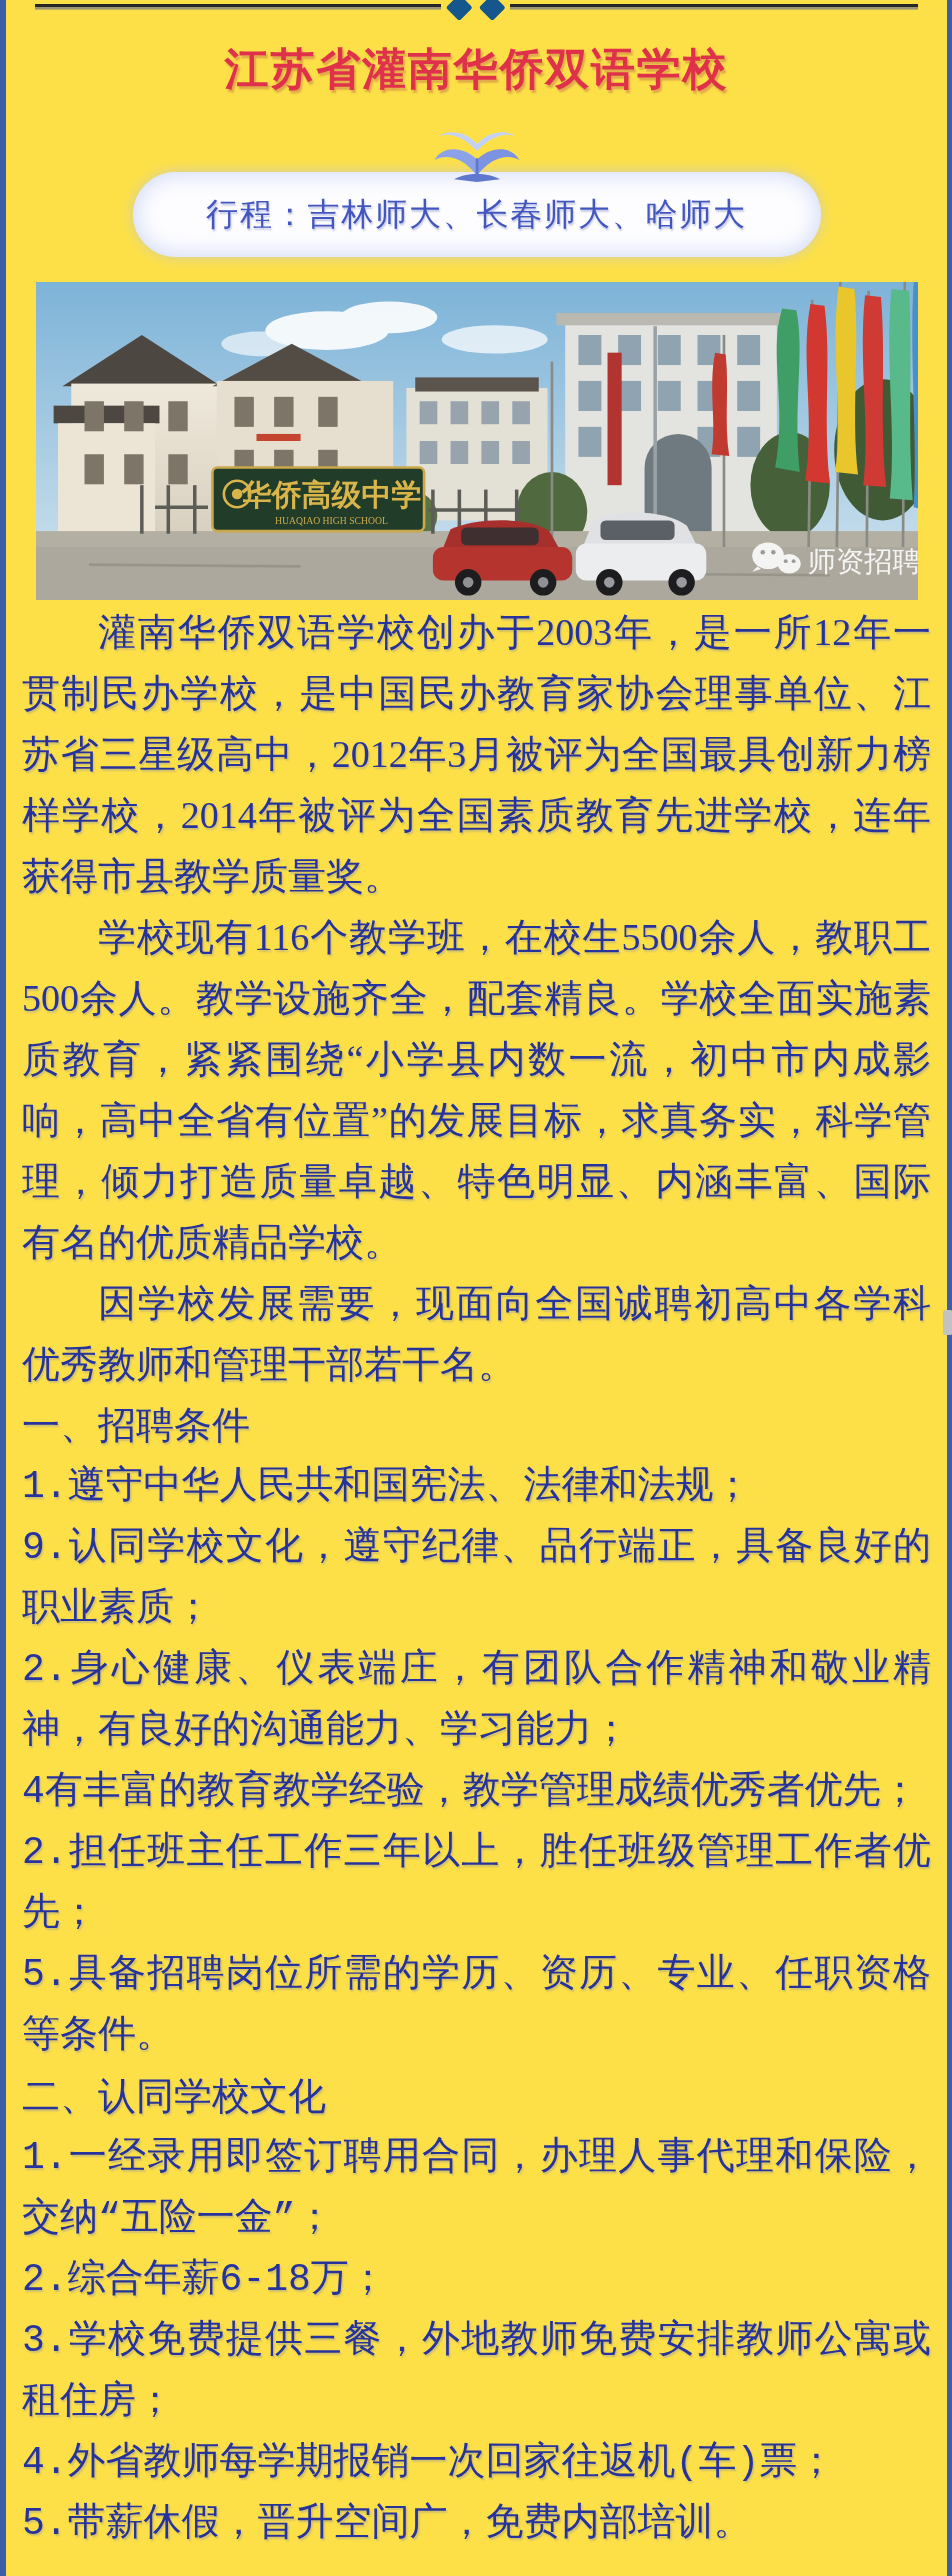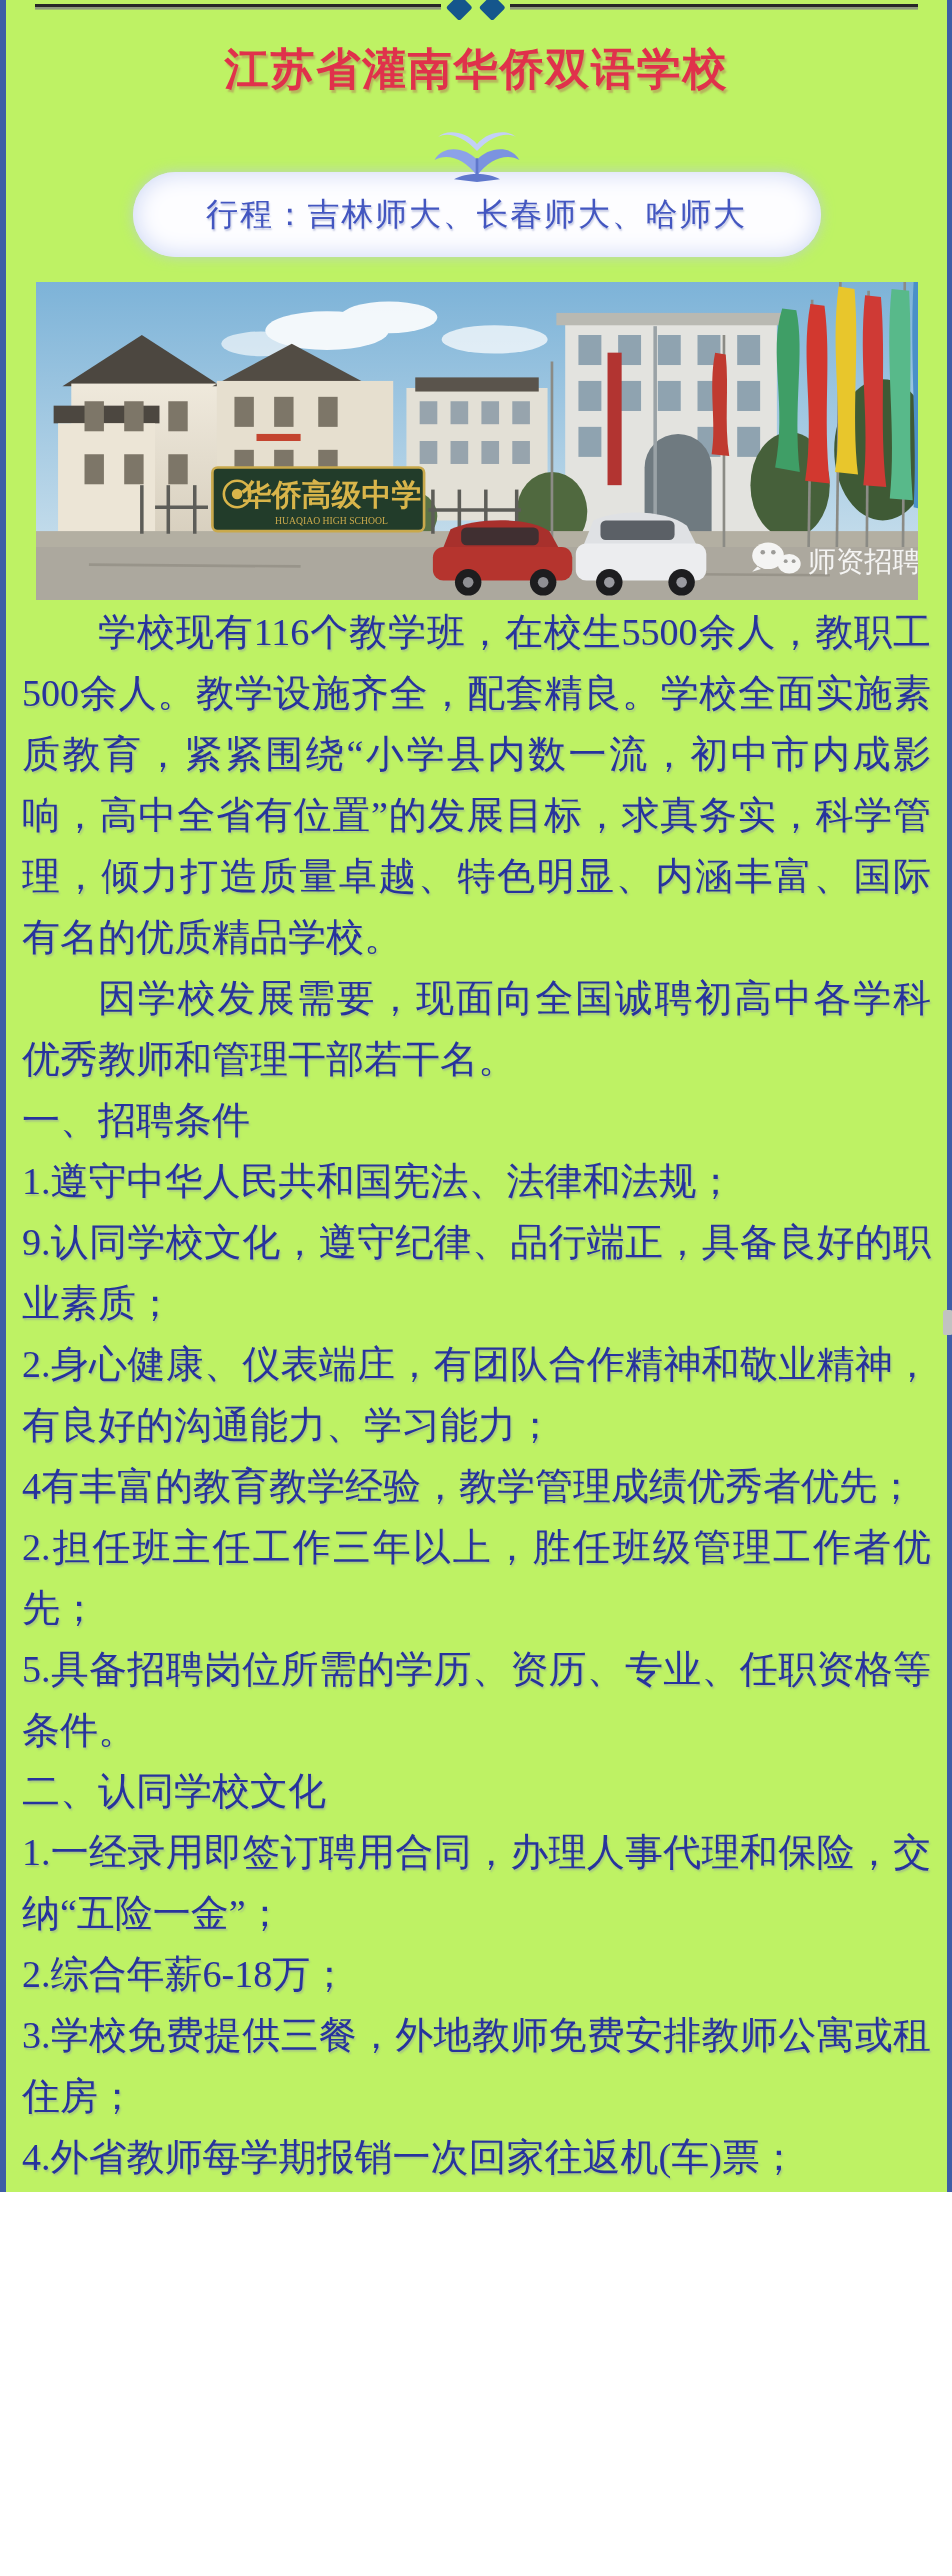--- a/index.html
+++ b/index.html
@@ -1,19 +1,19 @@
 <!DOCTYPE html>
 <html style="font-size:14px"><head>
 <meta charset="utf-8">
 <style>
   html,body{margin:0;padding:0;background:#fff;}
   #page{
     position:relative;
-    width:953px;height:2192px;
-    background:#bef264;
+    width:953px;height:2576px;
+    background:#fde047;
     overflow:hidden;
     font-family:"Liberation Serif","DejaVu Serif",serif;
   }
   
   .side-border{position:absolute;top:0;bottom:0;width:6.2px;background:#3d5ea6;}
   .side-border.left{left:0;}
   .side-border.right{right:0;}
 
   
   .top-deco{position:absolute;top:0;left:0;width:953px;height:23px;}
@@ -62,21 +62,21 @@
     margin-top:1.8px;
     padding:0 22px 26.5px 22px;
     font-size:38px;
     line-height:61px;
     color:#27339d;
     text-align:justify;
     text-shadow:1.3px 2.2px 1.8px rgba(135,140,170,.4);
   }
   .para{margin:0;text-indent:2em;}
   .sec-heading{margin:0;font-weight:normal;}
-  .item{margin:0;}
+  .item{margin:0;font-family:Liberation Mono, monospace;}
 
   
   .scroll-thumb{
     position:absolute;right:0;top:1310px;
     width:9.7px;height:25px;
     background:#c2c2c2;border-radius:2.6px;
   }
 </style>
 </head>
 <body>
@@ -270,20 +270,21 @@
           <circle cx="836" cy="306" r="2.6" fill="#9a9a98"></circle>
         <circle cx="850" cy="316" r="2.2" fill="#9a9a98"></circle>
           <circle cx="859" cy="316" r="2.2" fill="#9a9a98"></circle>
         <path d="M818 322 L812 328 L822 325 Z"></path>
       </g>
       <text x="875" y="327" font-size="32" fill="#ffffff">师资招聘</text>
     </g>
   </svg>
 
   <div class="article">
+    <p class="para">灌南华侨双语学校创办于2003年，是一所12年一贯制民办学校，是中国民办教育家协会理事单位、江苏省三星级高中，2012年3月被评为全国最具创新力榜样学校，2014年被评为全国素质教育先进学校，连年获得市县教学质量奖。</p>
     <p class="para">学校现有116个教学班，在校生5500余人，教职工500余人。教学设施齐全，配套精良。学校全面实施素质教育，紧紧围绕“小学县内数一流，初中市内成影响，高中全省有位置”的发展目标，求真务实，科学管理，倾力打造质量卓越、特色明显、内涵丰富、国际有名的优质精品学校。</p>
     <p class="para">因学校发展需要，现面向全国诚聘初高中各学科优秀教师和管理干部若干名。</p>
 
     <p class="sec-heading">一、招聘条件</p>
     <p class="item">1.遵守中华人民共和国宪法、法律和法规；</p>
     <p class="item">9.认同学校文化，遵守纪律、品行端正，具备良好的职业素质；</p>
     <p class="item">2.身心健康、仪表端庄，有团队合作精神和敬业精神，有良好的沟通能力、学习能力；</p>
     <p class="item">4有丰富的教育教学经验，教学管理成绩优秀者优先；</p>
     <p class="item">2.担任班主任工作三年以上，胜任班级管理工作者优先；</p>
     <p class="item">5.具备招聘岗位所需的学历、资历、专业、任职资格等条件。</p>

